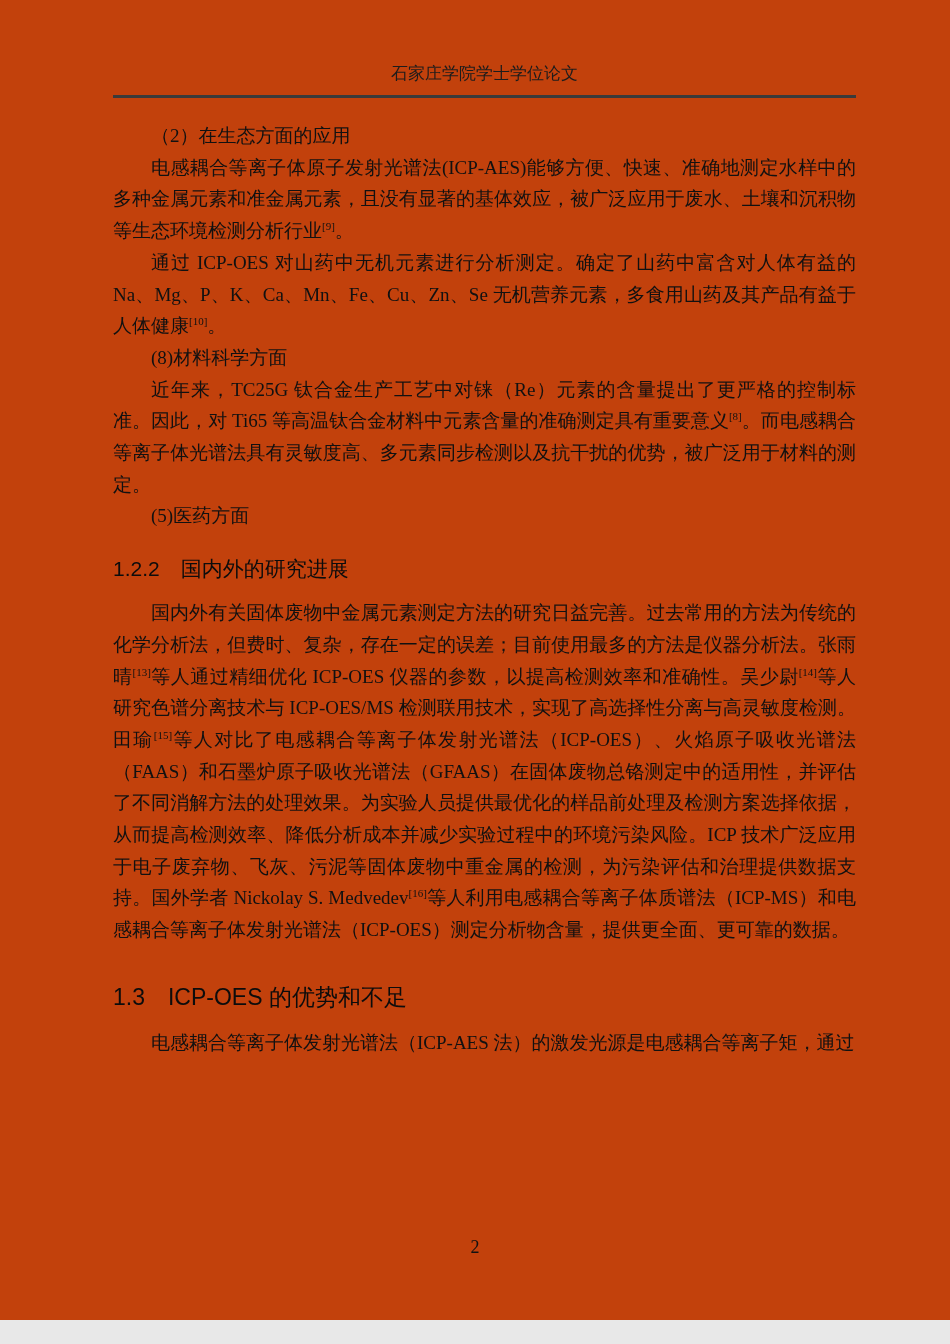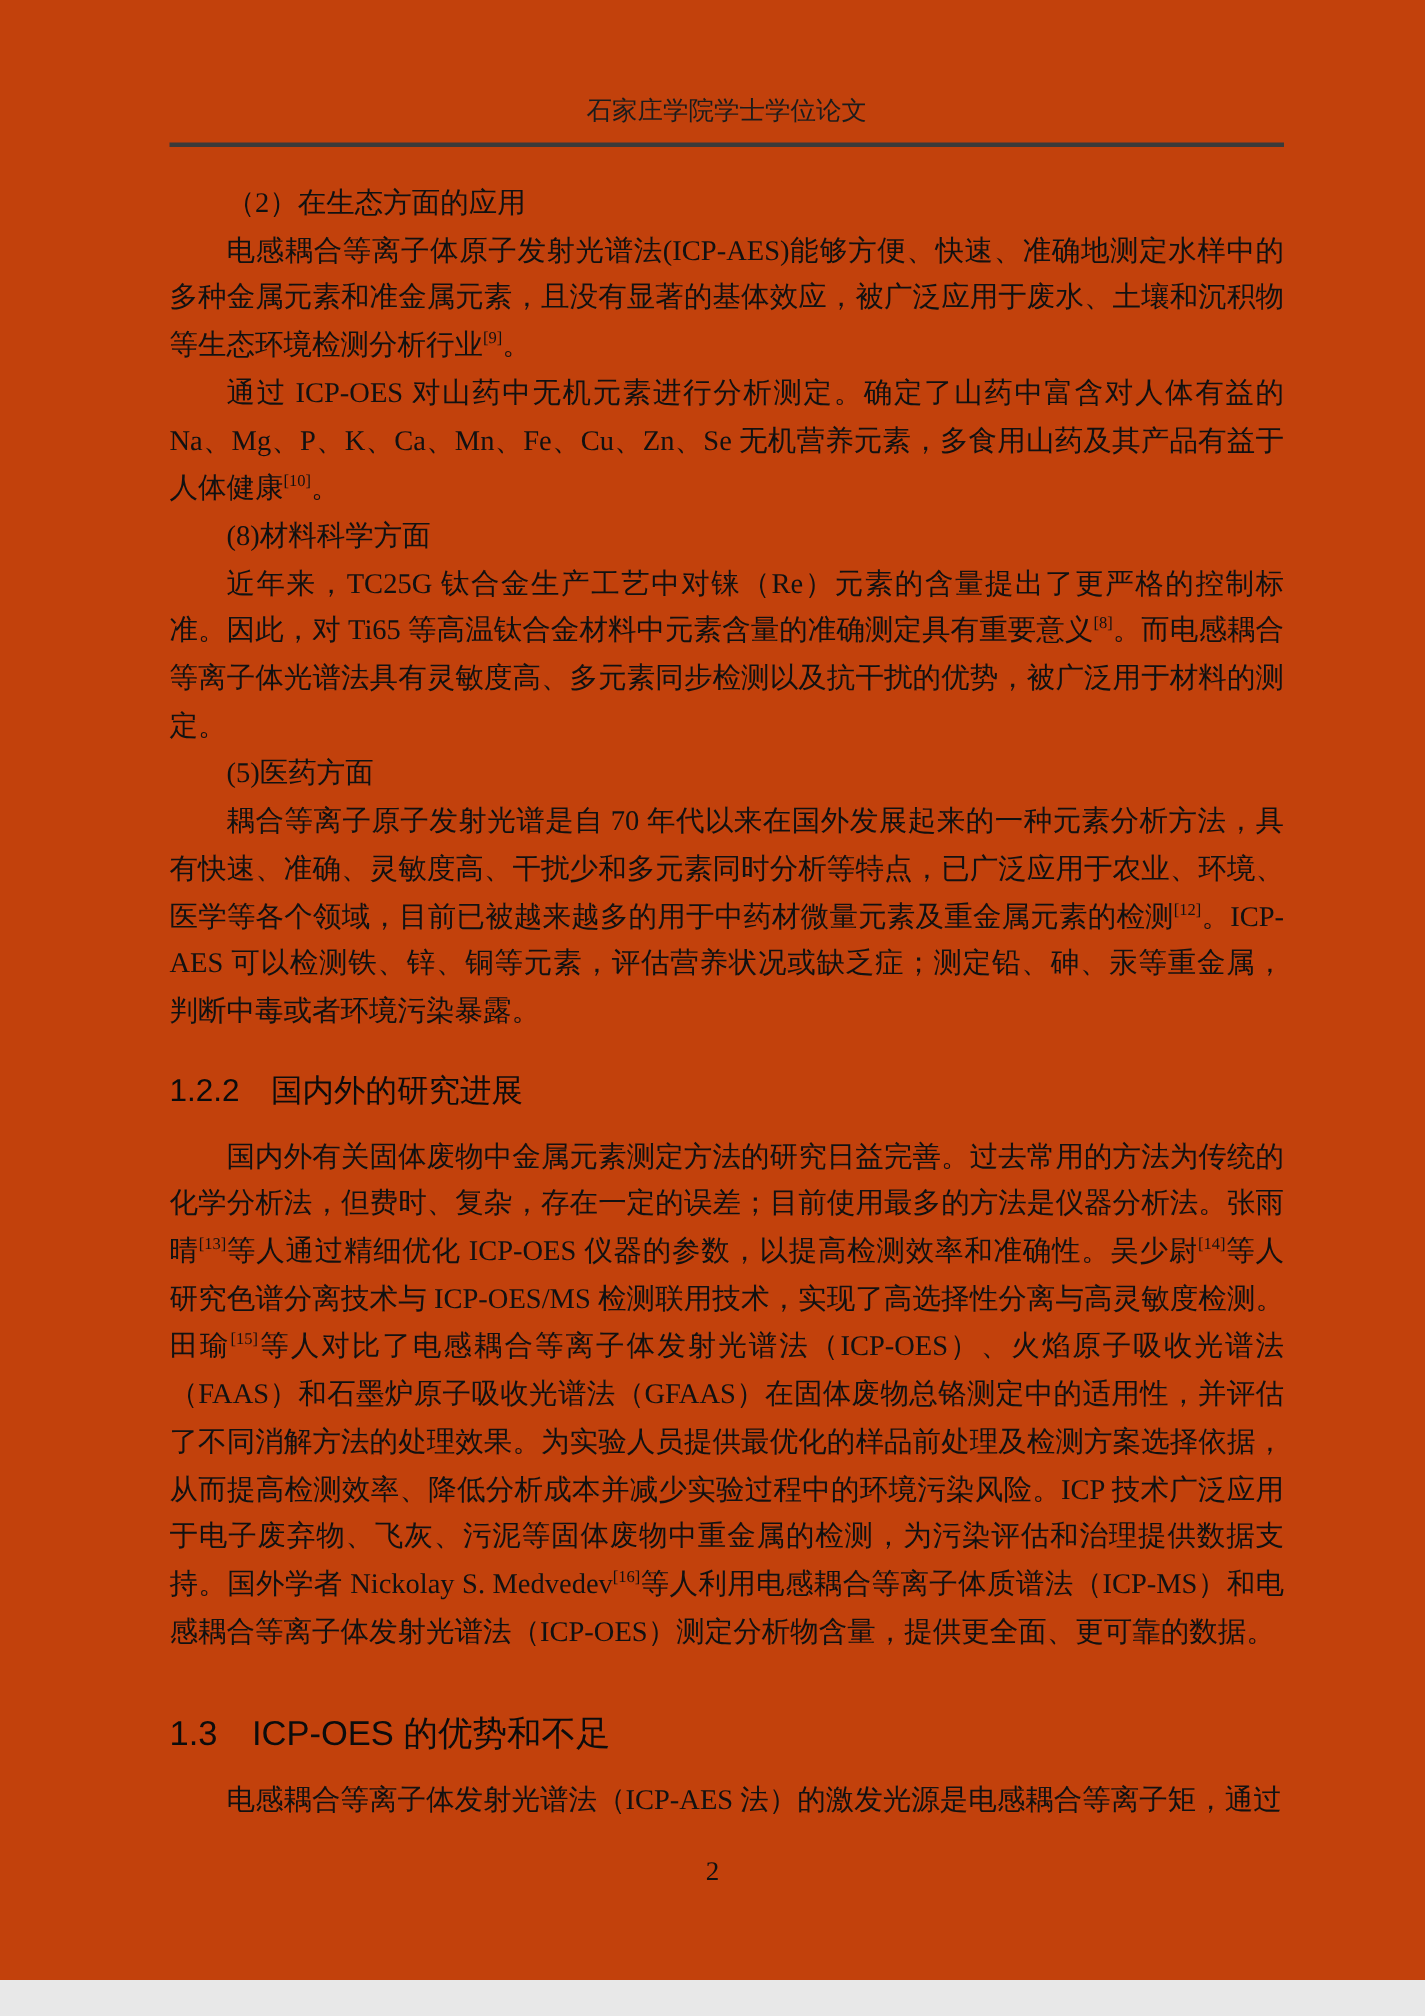--- a/index.html
+++ b/index.html
@@ -78,21 +78,20 @@
     <hr class="header-rule">
   </div>
 
   <div class="doc-body" id="doc-body">
       <p>（2）在生态方面的应用</p>
       <p>电感耦合等离子体原子发射光谱法(ICP-AES)能够方便、快速、准确地测定水样中的多种金属元素和准金属元素，且没有显著的基体效应，被广泛应用于废水、土壤和沉积物等生态环境检测分析行业<sup>[9]</sup>。</p>
       <p>通过 ICP-OES 对山药中无机元素进行分析测定。确定了山药中富含对人体有益的 Na、Mg、P、K、Ca、Mn、Fe、Cu、Zn、Se 无机营养元素，多食用山药及其产品有益于人体健康<sup>[10]</sup>。</p>
       <p>(8)材料科学方面</p>
       <p>近年来，TC25G 钛合金生产工艺中对铼（Re）元素的含量提出了更严格的控制标准。因此，对 Ti65 等高温钛合金材料中元素含量的准确测定具有重要意义<sup>[8]</sup>。而电感耦合等离子体光谱法具有灵敏度高、多元素同步检测以及抗干扰的优势，被广泛用于材料的测定。</p>
       <p>(5)医药方面</p>
-      <p>耦合等离子原子发射光谱是自 70 年代以来在国外发展起来的一种元素分析方法，具有快速、准确、灵敏度高、干扰少和多元素同时分析等特点，已广泛应用于农业、环境、医学等各个领域，目前已被越来越多的用于中药材微量元素及重金属元素的检测<sup>[12]</sup>。ICP-AES 可以检测铁、锌、铜等元素，评估营养状况或缺乏症；测定铅、砷、汞等重金属，判断中毒或者环境污染暴露。</p>
       <h3>1.2.2　国内外的研究进展</h3>
       <p>国内外有关固体废物中金属元素测定方法的研究日益完善。过去常用的方法为传统的化学分析法，但费时、复杂，存在一定的误差；目前使用最多的方法是仪器分析法。张雨晴<sup>[13]</sup>等人通过精细优化 ICP-OES 仪器的参数，以提高检测效率和准确性。吴少尉<sup>[14]</sup>等人研究色谱分离技术与 ICP-OES/MS 检测联用技术，实现了高选择性分离与高灵敏度检测。田瑜<sup>[15]</sup>等人对比了电感耦合等离子体发射光谱法（ICP-OES）、火焰原子吸收光谱法（FAAS）和石墨炉原子吸收光谱法（GFAAS）在固体废物总铬测定中的适用性，并评估了不同消解方法的处理效果。为实验人员提供最优化的样品前处理及检测方案选择依据，从而提高检测效率、降低分析成本并减少实验过程中的环境污染风险。ICP 技术广泛应用于电子废弃物、飞灰、污泥等固体废物中重金属的检测，为污染评估和治理提供数据支持。国外学者 Nickolay S. Medvedev<sup>[16]</sup>等人利用电感耦合等离子体质谱法（ICP-MS）和电感耦合等离子体发射光谱法（ICP-OES）测定分析物含量，提供更全面、更可靠的数据。</p>
       <h2>1.3　ICP-OES 的优势和不足</h2>
       <p>电感耦合等离子体发射光谱法（ICP-AES 法）的激发光源是电感耦合等离子矩，通过</p>
     </div>
 
   <div class="page-footer">
     <span>2</span>
   </div>
 </div>

